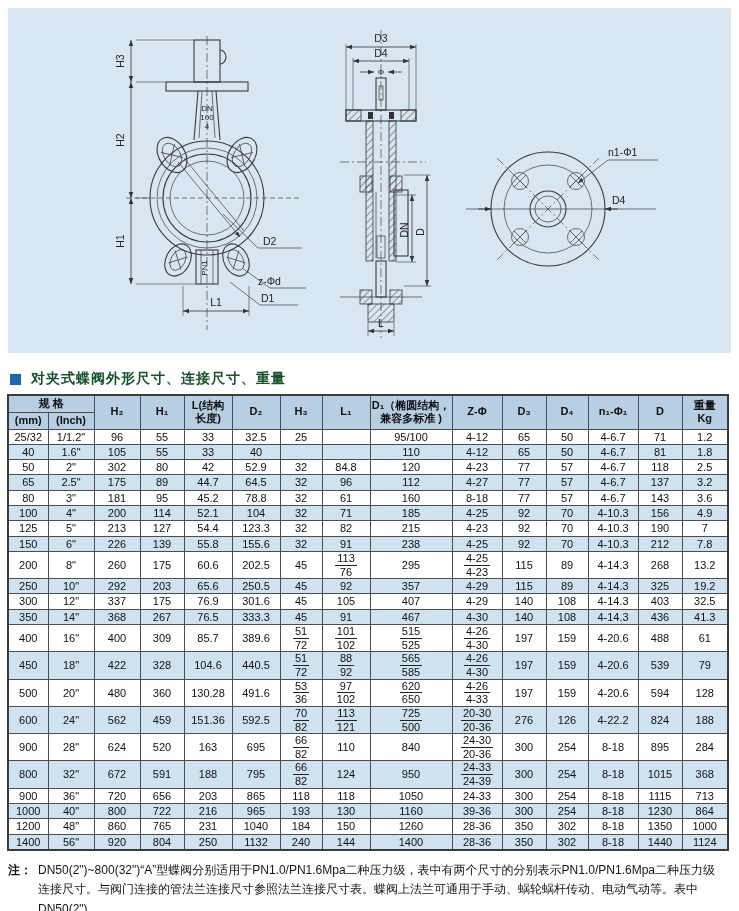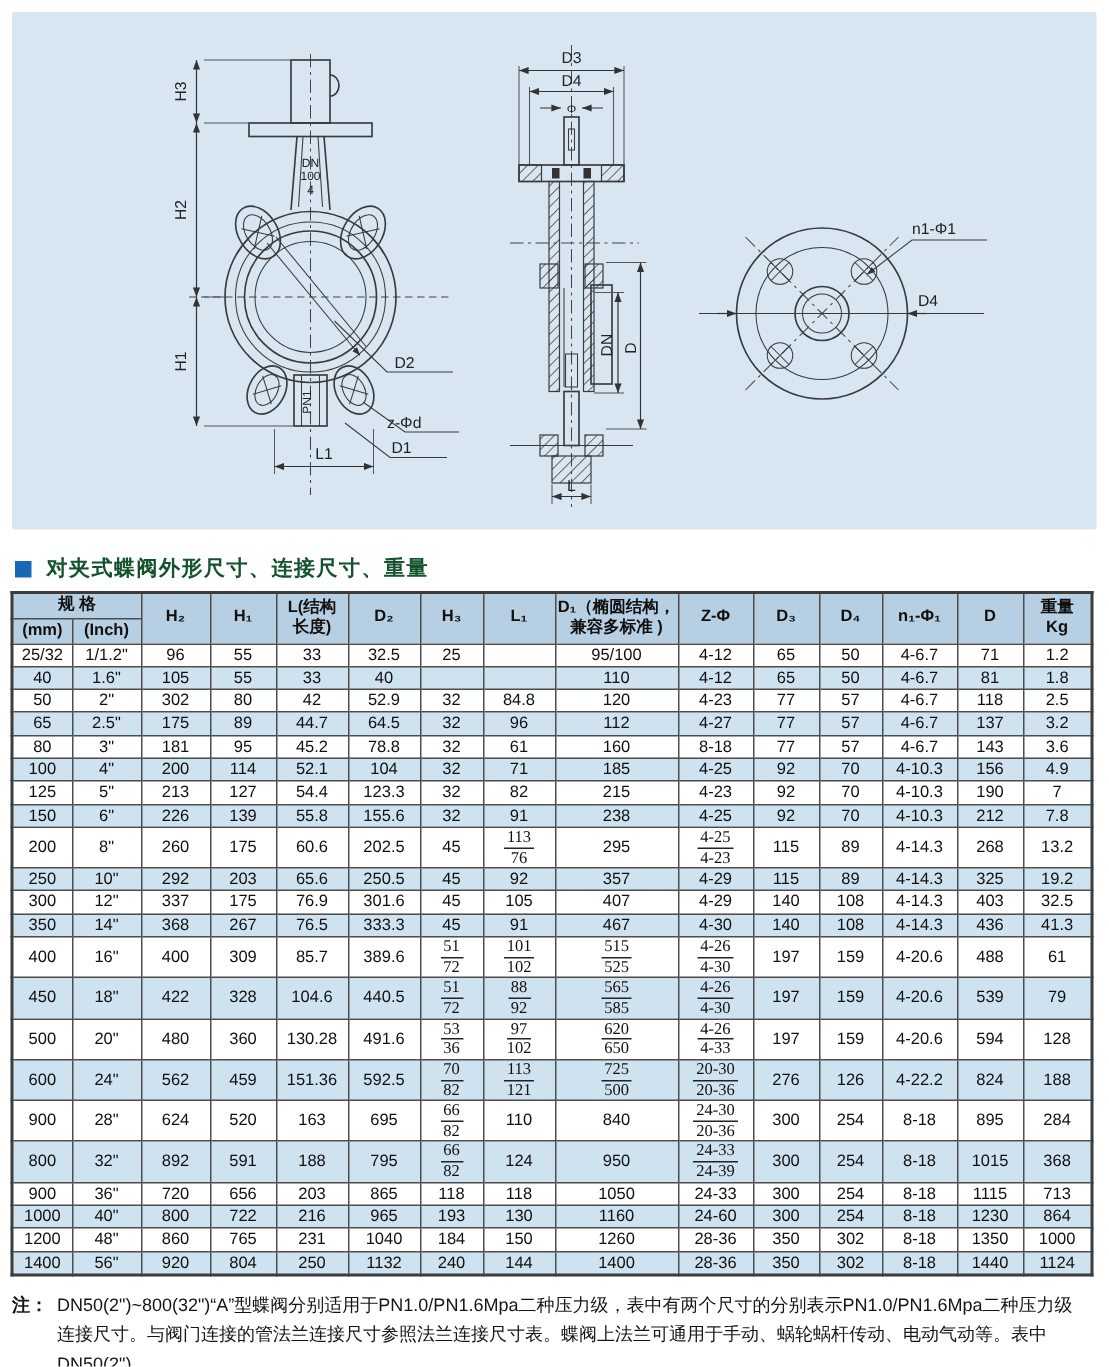--- a/index.html
+++ b/index.html
@@ -29,21 +29,21 @@
     border-collapse:collapse;margin-left:7px;width:643px;table-layout:fixed;
     font-size:11px;border:2px solid #3c3c3c;
   }
   table.dims th,table.dims td{
     border:1px solid #4d4d4d;text-align:center;vertical-align:middle;
     padding:0 1px;line-height:1.3;color:#101010;background:#ffffff;
   }
   table.dims thead th{background:#b7cfe2;font-weight:bold;font-size:11px;line-height:1.25;padding:1px;}
   table.dims tr.alt td{background:#cfe2f0;}
   .stack{display:inline-block;line-height:1.15;vertical-align:middle;}
-  .stack span{display:block;text-align:center;font-family:Liberation Serif, serif;}
+  .stack span{display:block;text-align:center;}
   .stack .top{border-bottom:1px solid #222;padding:0 2px;}
   
   .note{display:flex;margin:10px 0 0 8px;width:724px;font-size:12px;line-height:1.62;color:#151515;}
   .note .note-label{flex:0 0 30px;font-weight:bold;}
   .note .note-lines{flex:1;}
 </style>
 </head>
 <body>
 
 <div class="drawing-panel">
@@ -593,21 +593,21 @@
         <td><span class="stack"><span class="top">24-30</span><span>20-36</span></span></td>
         <td>300</td>
         <td>254</td>
         <td>8-18</td>
         <td>895</td>
         <td>284</td>
       </tr>
       <tr class="alt">
         <td>800</td>
         <td>32"</td>
-        <td>892</td>
+        <td>672</td>
         <td>591</td>
         <td>188</td>
         <td>795</td>
         <td><span class="stack"><span class="top">66</span><span>82</span></span></td>
         <td>124</td>
         <td>950</td>
         <td><span class="stack"><span class="top">24-33</span><span>24-39</span></span></td>
         <td>300</td>
         <td>254</td>
         <td>8-18</td>
@@ -634,21 +634,21 @@
       <tr class="alt">
         <td>1000</td>
         <td>40"</td>
         <td>800</td>
         <td>722</td>
         <td>216</td>
         <td>965</td>
         <td>193</td>
         <td>130</td>
         <td>1160</td>
-        <td>24-60</td>
+        <td>39-36</td>
         <td>300</td>
         <td>254</td>
         <td>8-18</td>
         <td>1230</td>
         <td>864</td>
       </tr>
       <tr>
         <td>1200</td>
         <td>48"</td>
         <td>860</td>

